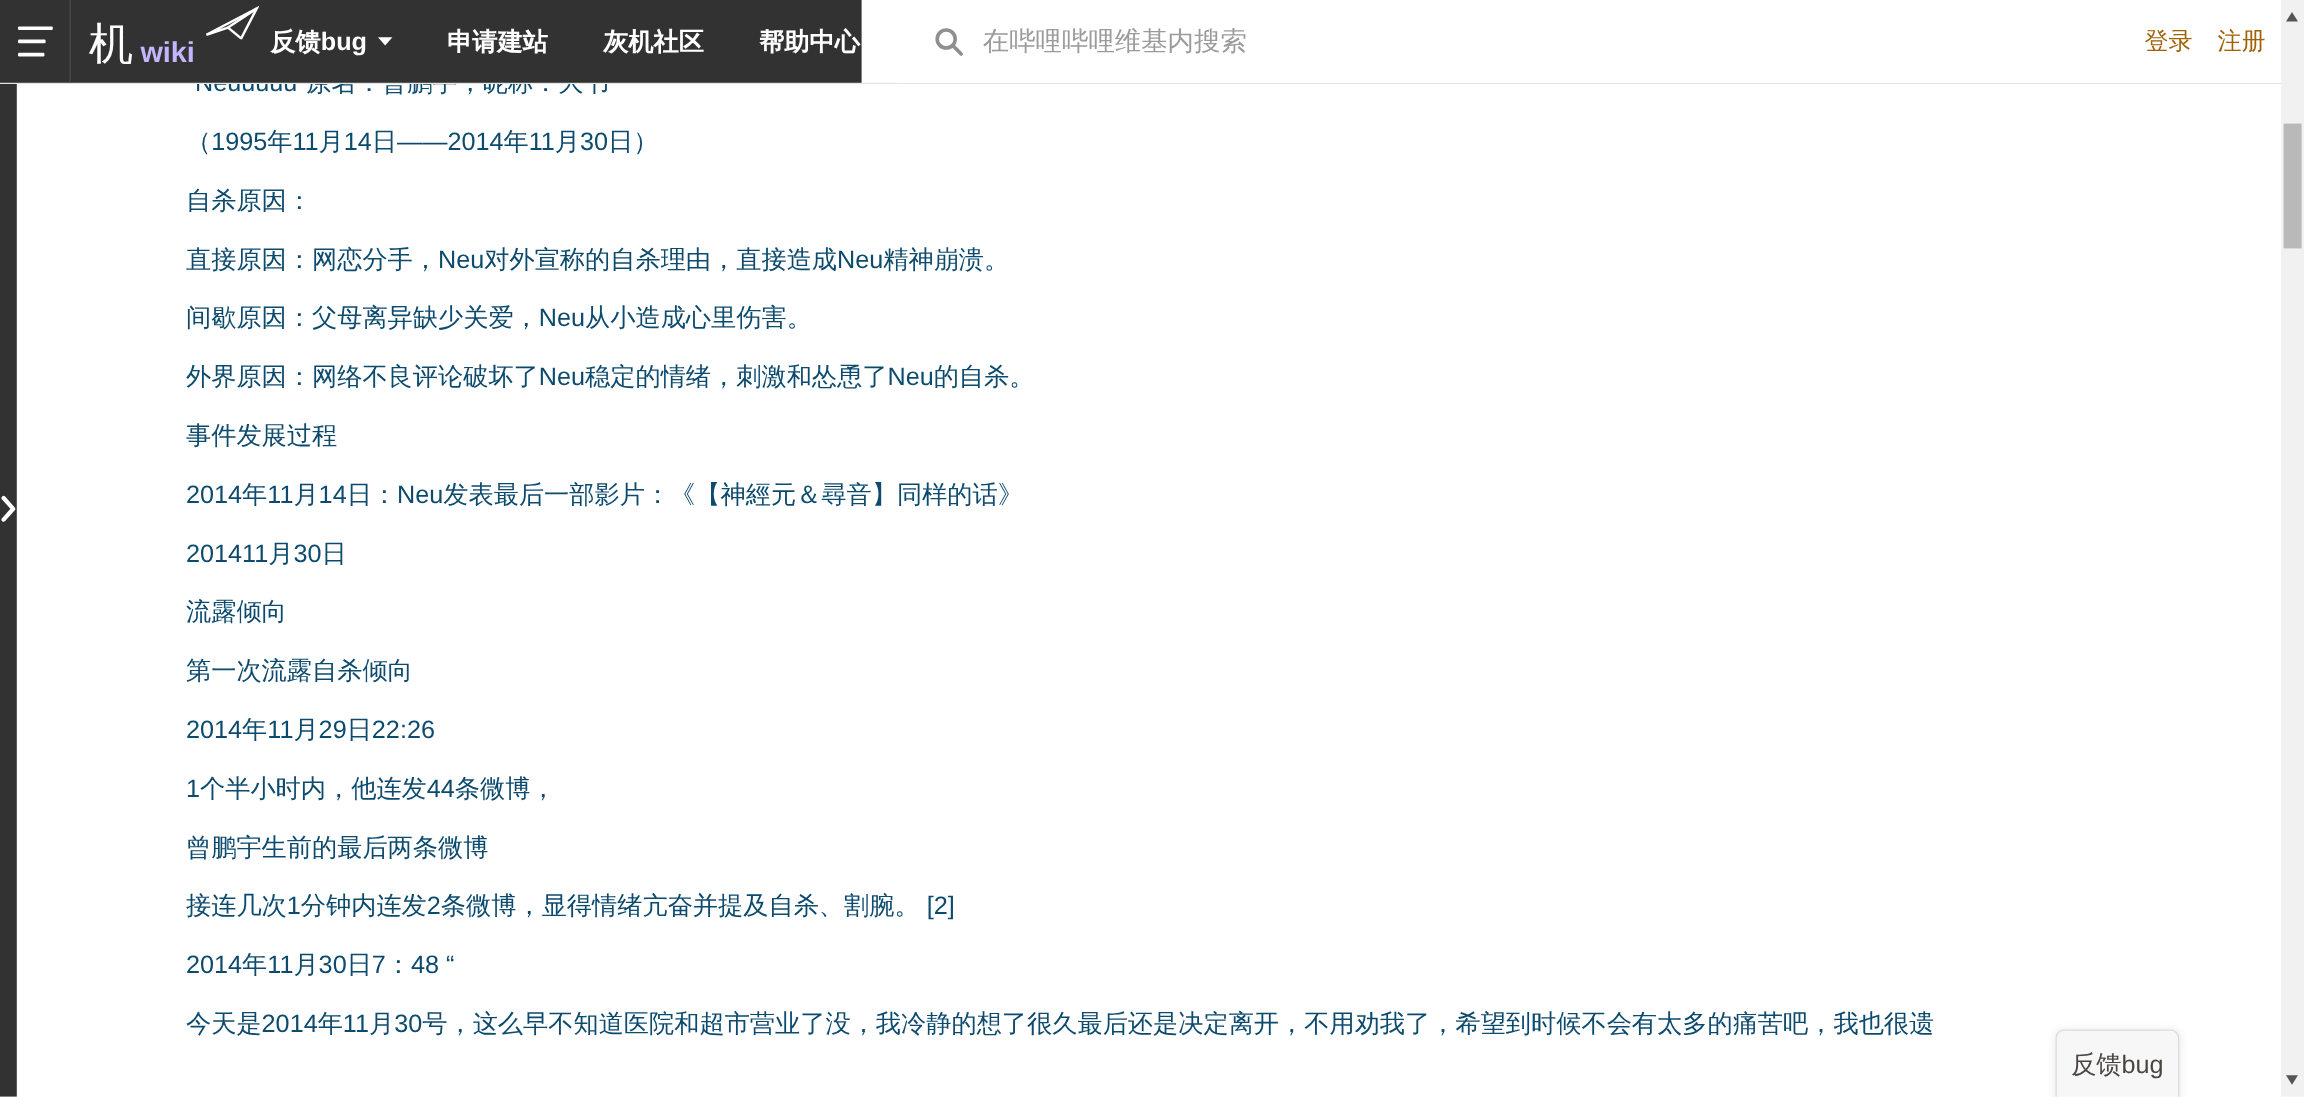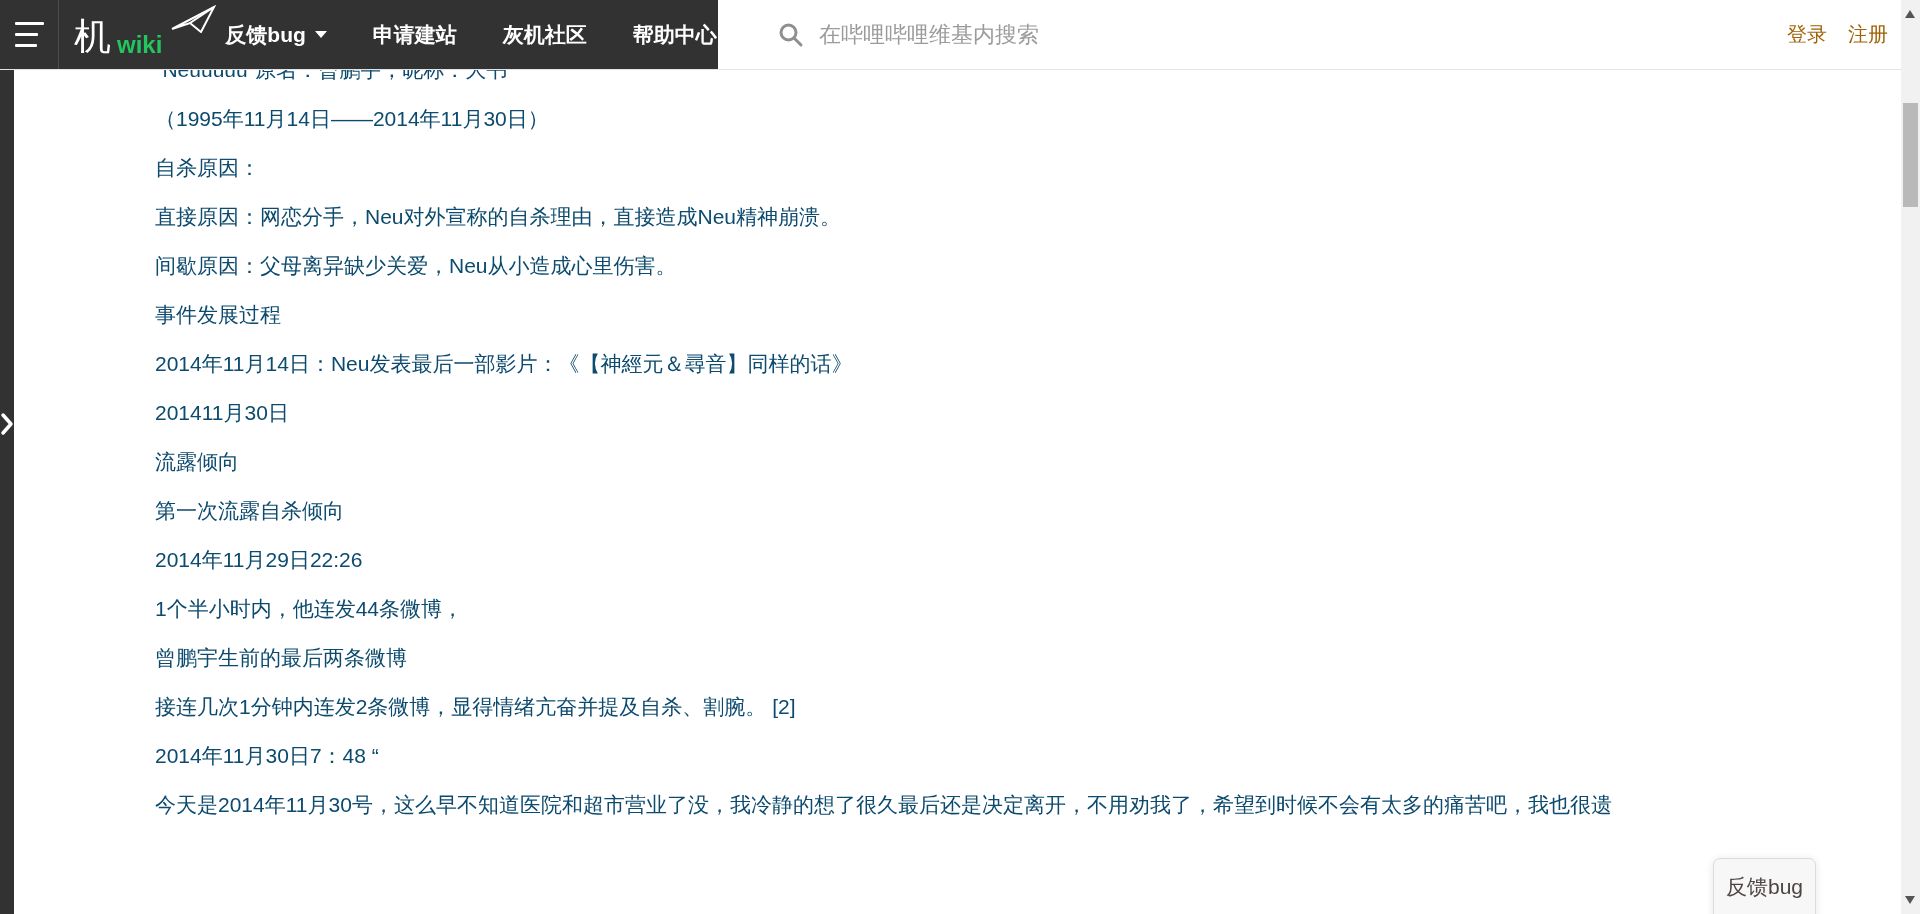--- a/index.html
+++ b/index.html
@@ -28,21 +28,21 @@
   .hamburger i:nth-child(2){ width:23px; }
   .hamburger i:nth-child(3){ width:22px; }
   .vsep { position:absolute; left:58px; top:0; bottom:0; width:1px; background:#4b4b4b; }
 
   .logo { margin-left:30px; height:70px; display:flex; align-items:flex-end; position:relative; cursor:pointer; }
   .logo-cn {
     font-family:"DejaVu Serif", serif; font-size:37px; color:#fff;
     line-height:66px; letter-spacing:2px;
   }
   .logo-plane { position:absolute; left:96px; top:5px; }
-  .logo-wiki { font-size:24px; font-weight:bold; color:#22c55e; margin-left:4px; padding-bottom:11px; }
+  .logo-wiki { font-size:24px; font-weight:bold; color:#c4b5fd; margin-left:4px; padding-bottom:11px; }
 
   .nav { display:flex; margin-left:40px; height:70px; align-items:center; }
   .nav-item {
     padding:0 23px; color:#fff; font-size:21px; font-weight:bold;
     text-decoration:none; display:flex; align-items:center; white-space:nowrap; cursor:pointer;
   }
   .caret {
     width:0; height:0; margin-left:9px;
     border-left:6px solid transparent; border-right:6px solid transparent;
     border-top:7px solid #fff;
@@ -153,20 +153,21 @@
     </svg>
   </div>
 </div>
 
 <main class="article">
   <p>"Neuuuuu"原名：曾鹏宇，昵称：大书</p>
   <p>（1995年11月14日——2014年11月30日）</p>
   <p>自杀原因：</p>
   <p>直接原因：网恋分手，Neu对外宣称的自杀理由，直接造成Neu精神崩溃。</p>
   <p>间歇原因：父母离异缺少关爱，Neu从小造成心里伤害。</p>
+  <p>外界原因：网络不良评论破坏了Neu稳定的情绪，刺激和怂恿了Neu的自杀。</p>
   <p>事件发展过程</p>
   <p>2014年11月14日：Neu发表最后一部影片：《【神經元＆尋音】同样的话》</p>
   <p>201411月30日</p>
   <p>流露倾向</p>
   <p>第一次流露自杀倾向</p>
   <p>2014年11月29日22:26</p>
   <p>1个半小时内，他连发44条微博，</p>
   <p>曾鹏宇生前的最后两条微博</p>
   <p>接连几次1分钟内连发2条微博，显得情绪亢奋并提及自杀、割腕。 [2]</p>
   <p>2014年11月30日7：48 “</p>

